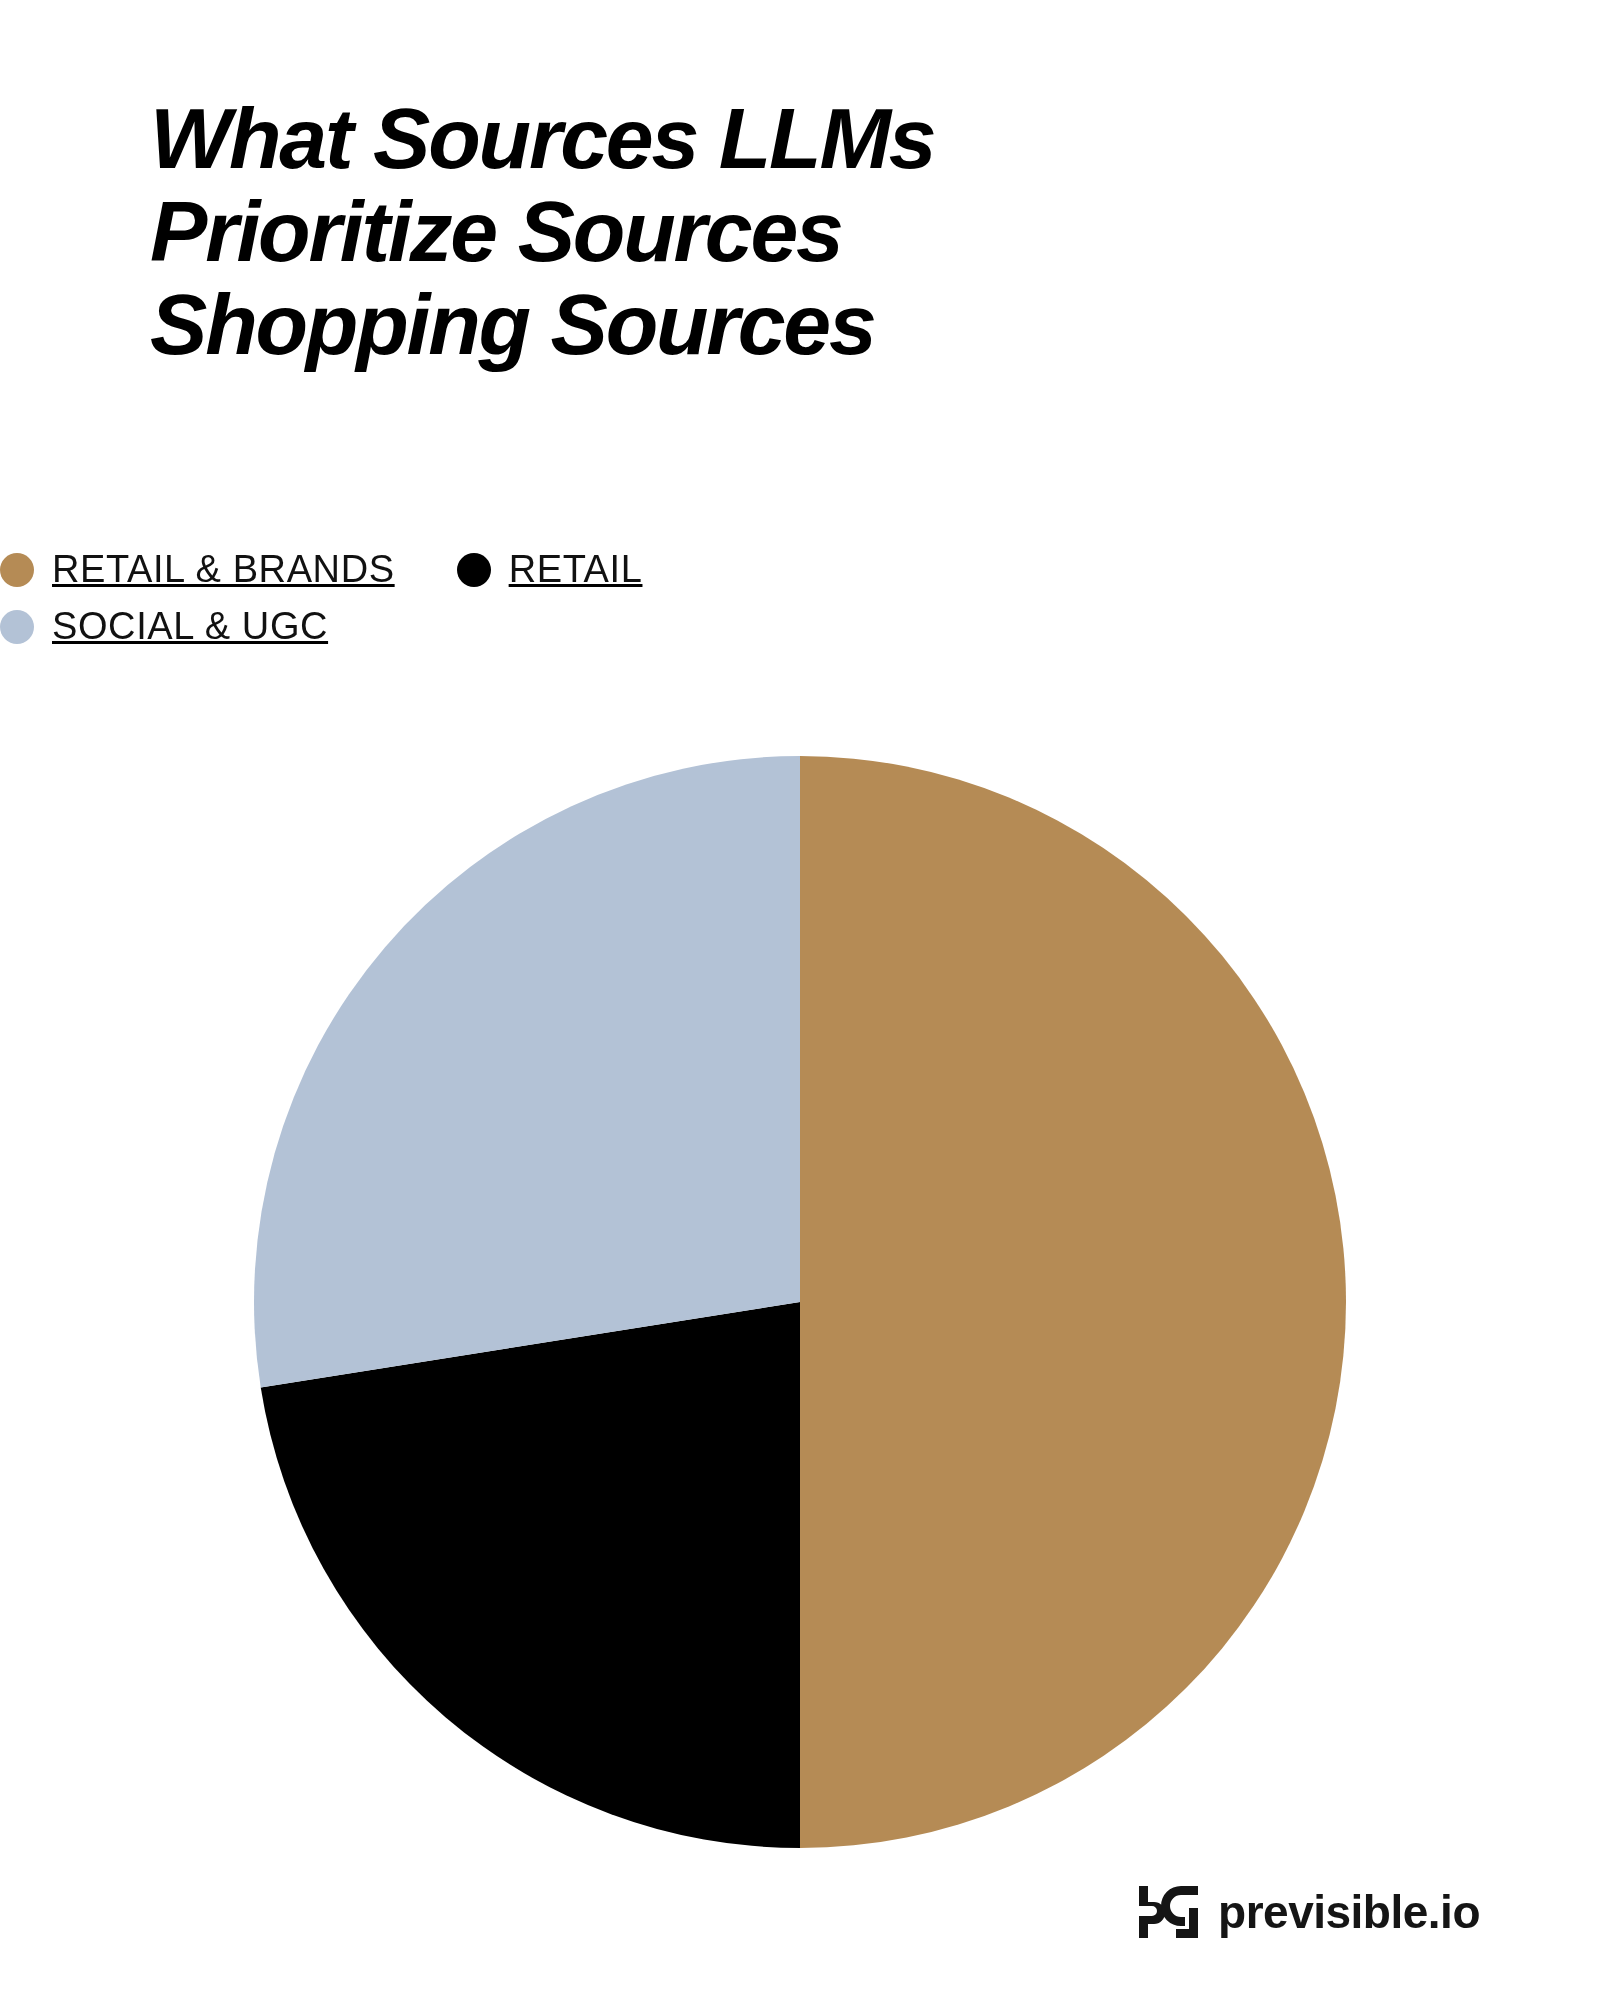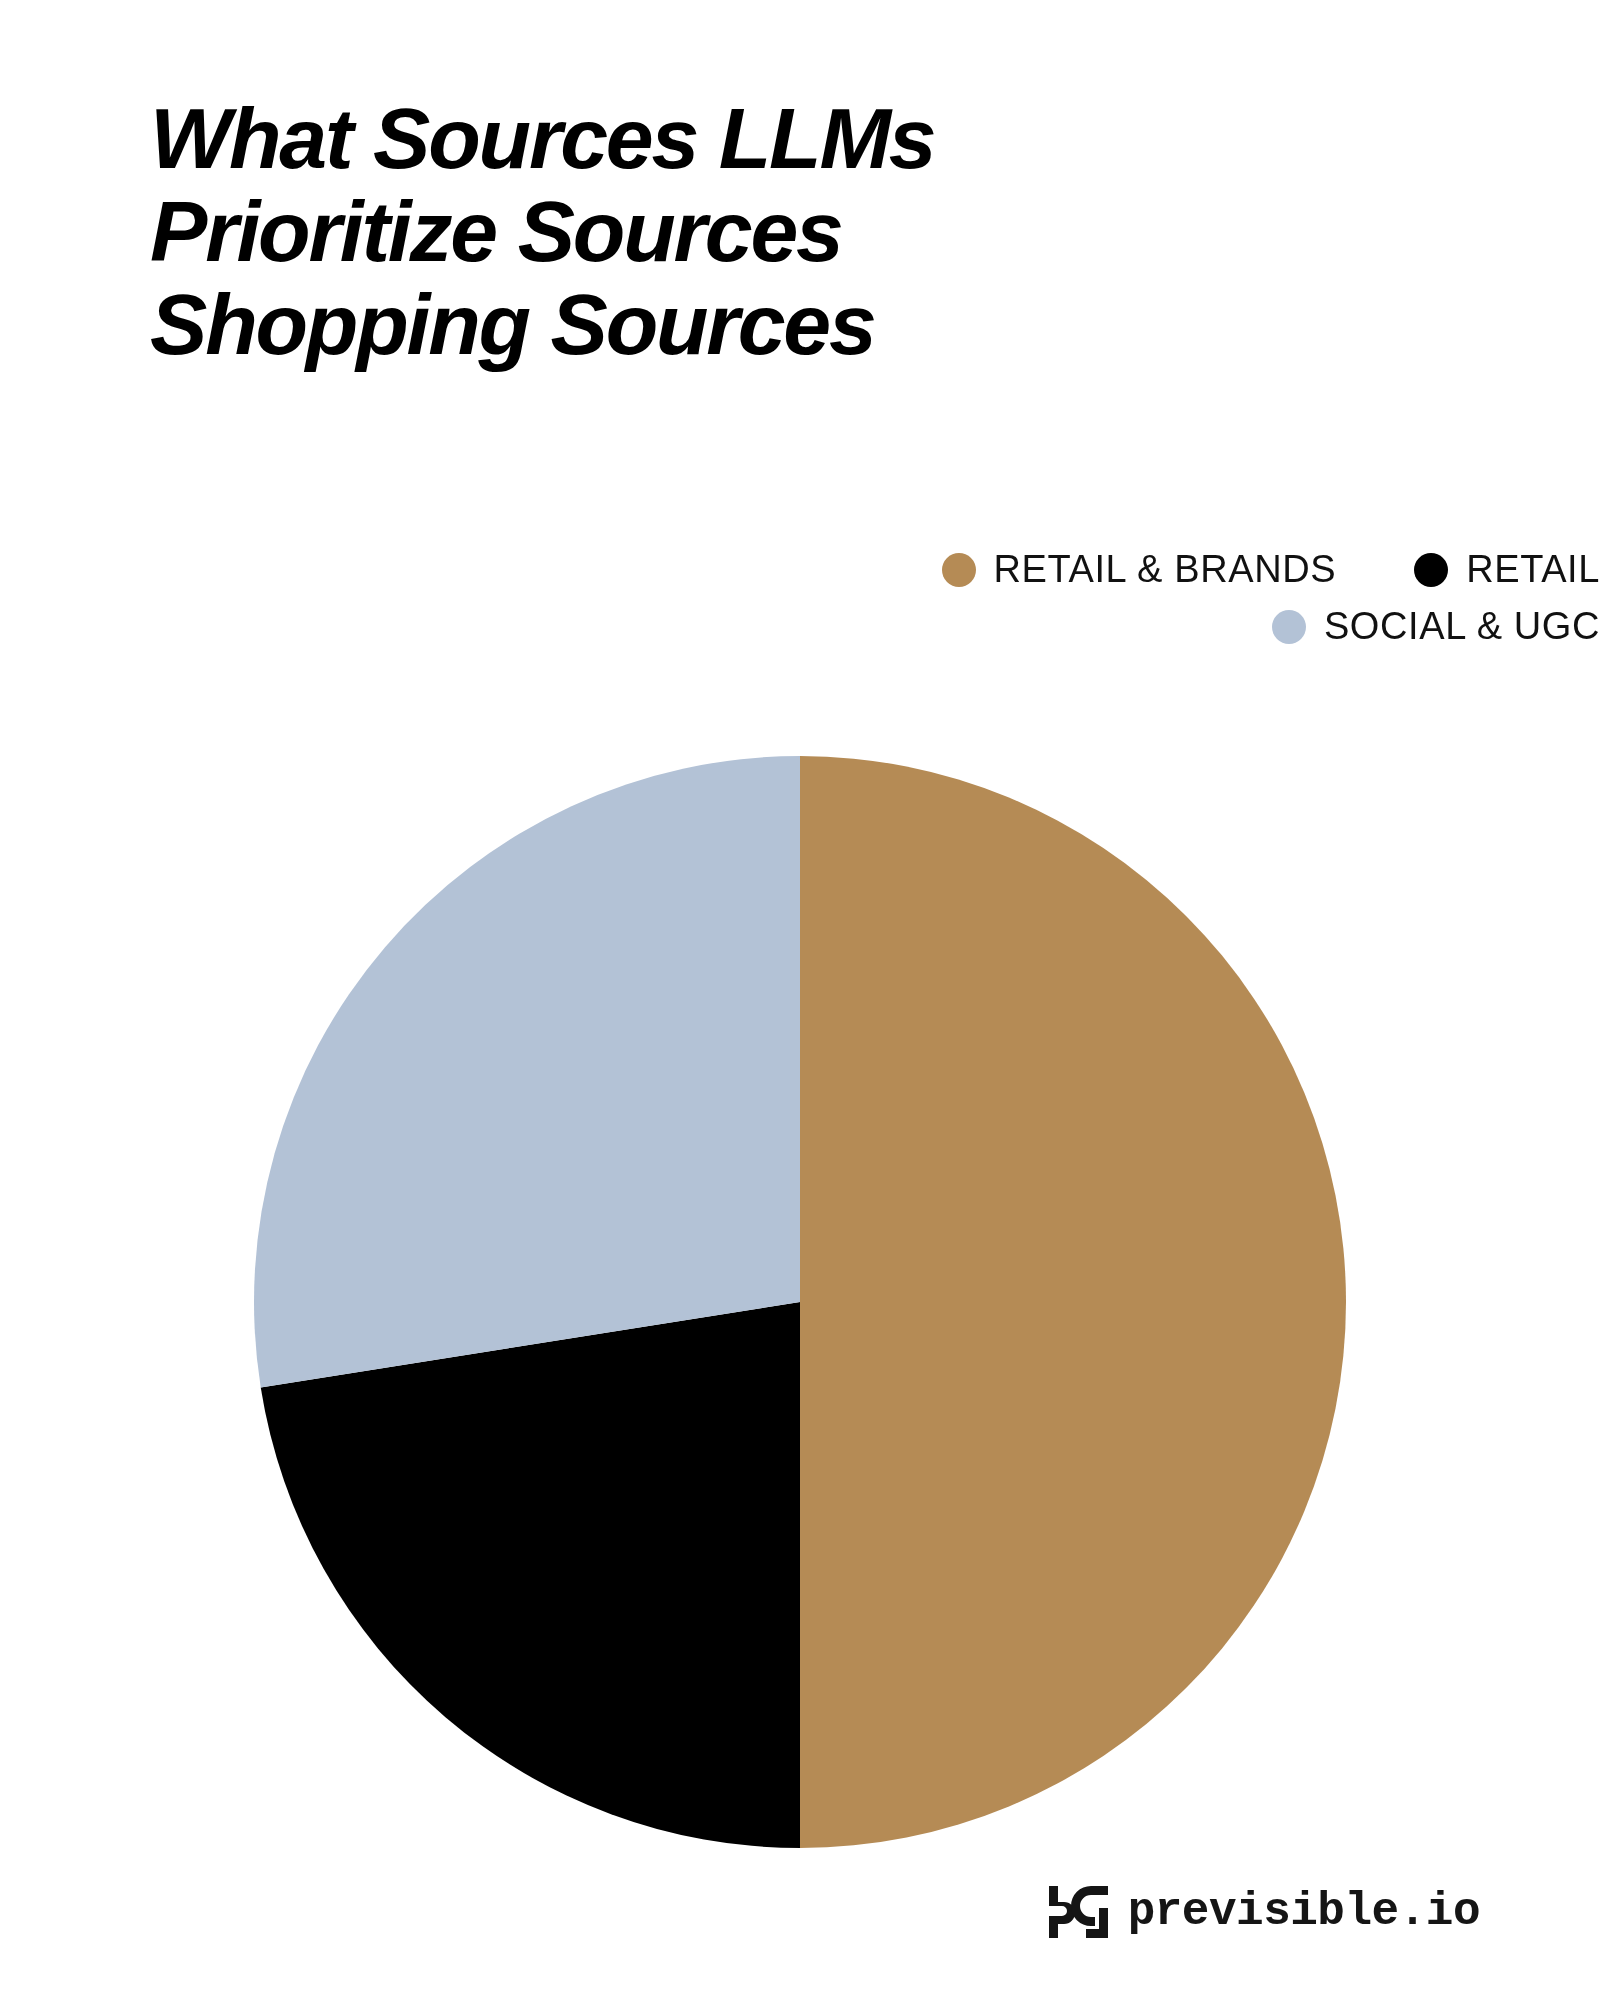--- a/index.html
+++ b/index.html
@@ -45,23 +45,24 @@
 
   
   .legend {
     position: absolute;
     left: 0;
     top: 548px;
     width: 1600px;
   }
   .legend-row {
     display: flex;
-    justify-content: flex-end;
+    justify-content: flex-start;
     align-items: center;
-    gap: 78px;
+    gap: 62px;
+    text-decoration: underline;
   }
   .legend-row + .legend-row {
     margin-top: 14px;
   }
   .legend-item {
     display: flex;
     align-items: center;
     gap: 18px;
   }
   .legend-swatch {
@@ -102,21 +103,21 @@
     display: flex;
     align-items: center;
     gap: 16px;
   }
   .logo-mark {
     width: 66px;
     height: 56px;
     flex: 0 0 auto;
   }
   .logo-text {
-    font-family: Liberation Mono, monospace;
+    font-family: Liberation Sans, sans-serif;
     font-weight: 700;
     font-size: 46px;
     letter-spacing: -0.5px;
     color: #151515;
     white-space: nowrap;
   }
 </style>
 </head>
 <body>
 

